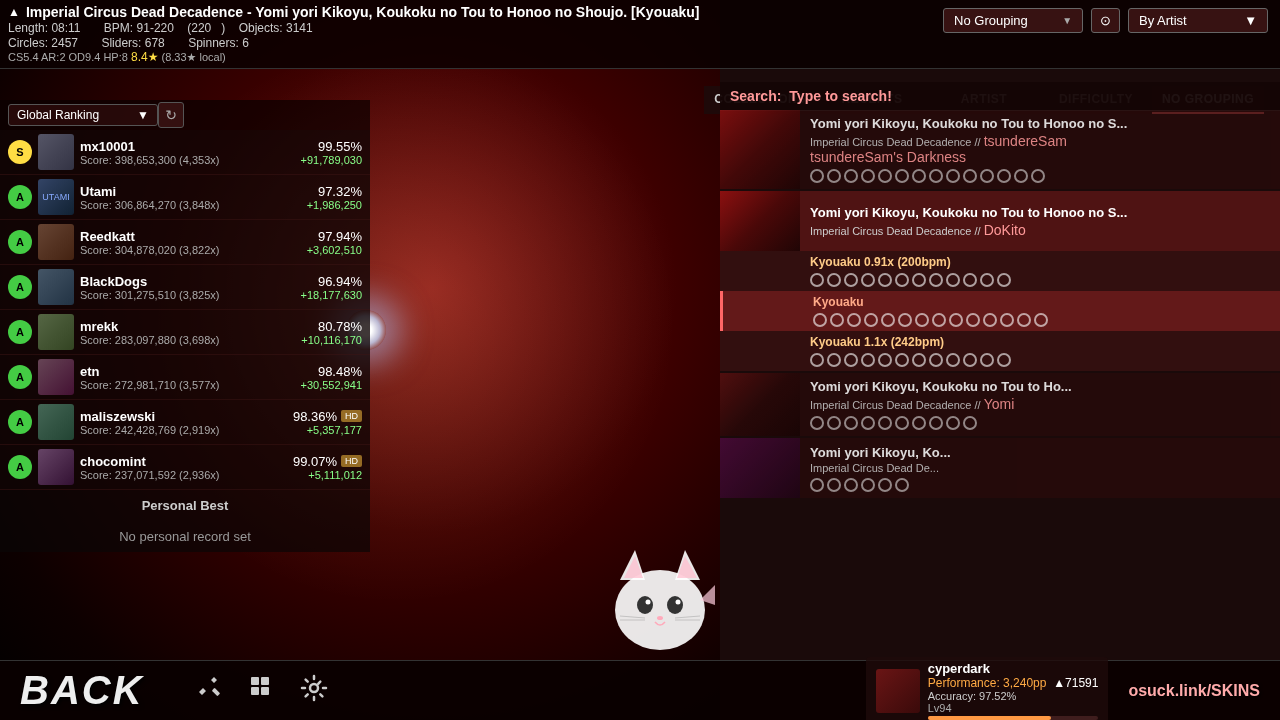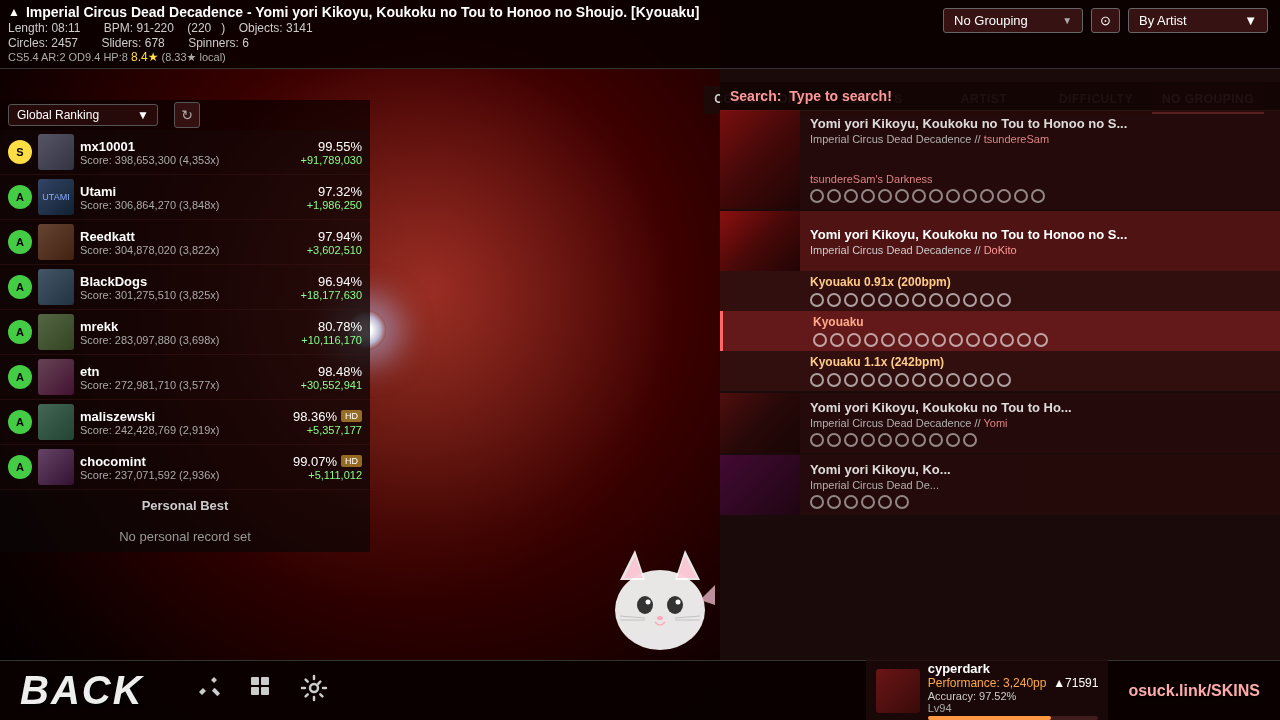--- a/index.html
+++ b/index.html
@@ -205,22 +205,21 @@
     }
     .song-artist {
       color: #ccc;
       font-size: 11px;
       margin-top: 2px;
       white-space: nowrap;
       overflow: hidden;
     }
     .song-mapper {
       color: #ff9999;
-      font-size: 11px;
-      margin-top: 28px;
+      font-size: 14px;
     }
 
     
     .diff-dots {
       display: flex;
       gap: 3px;
       margin-top: 4px;
       flex-wrap: wrap;
     }
     .diff-dot {
@@ -250,21 +249,21 @@
     
     .leaderboard {
       position: absolute;
       top: 100px;
       left: 0;
       width: 370px;
     }
     .leaderboard-header {
       display: flex;
       align-items: center;
-      gap: 16px;
+      gap: 0;
       padding: 2px 8px;
       background: rgba(10,0,0,0.7);
     }
     .rank-dropdown {
       background: rgba(40,10,10,0.95);
       border: 1px solid #555;
       color: #fff;
       font-size: 12px;
       padding: 3px 8px;
       border-radius: 3px;

